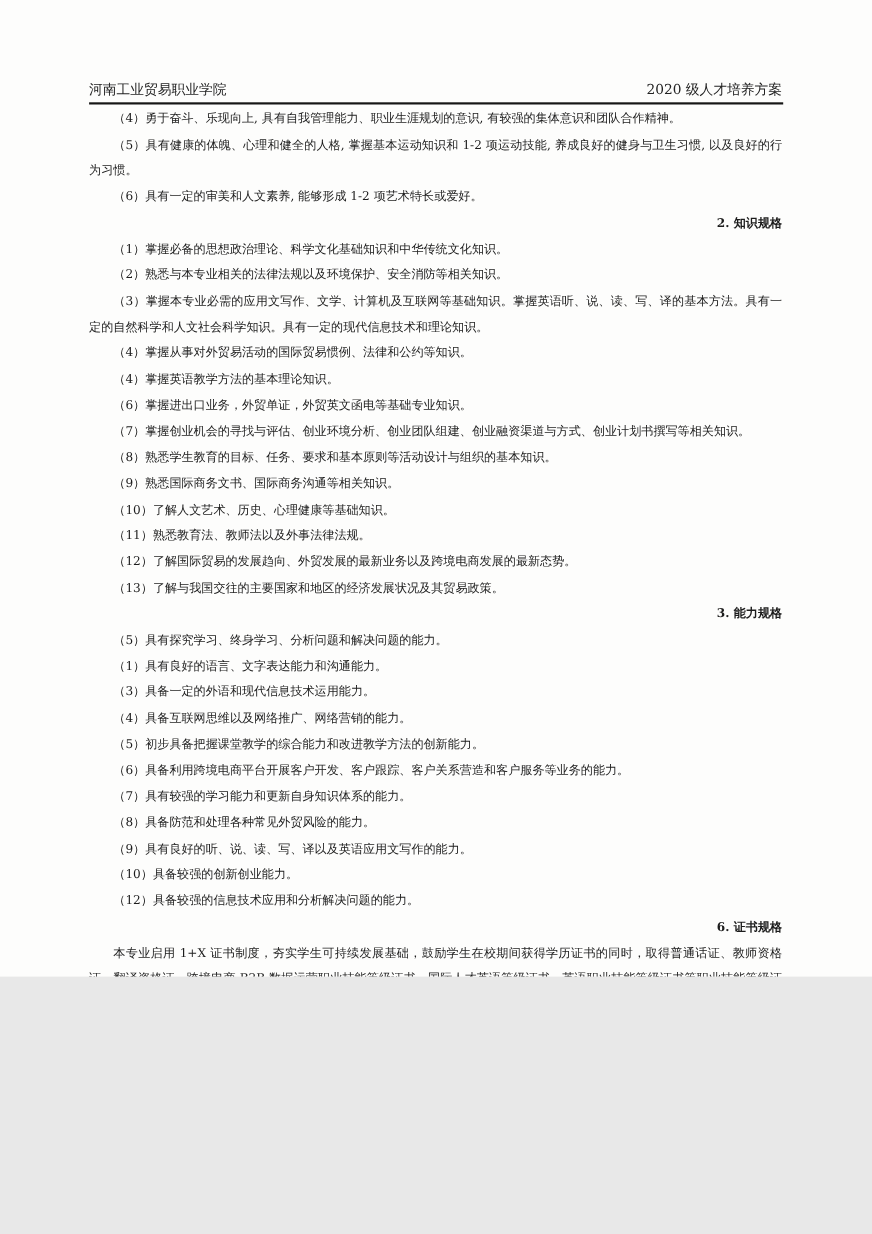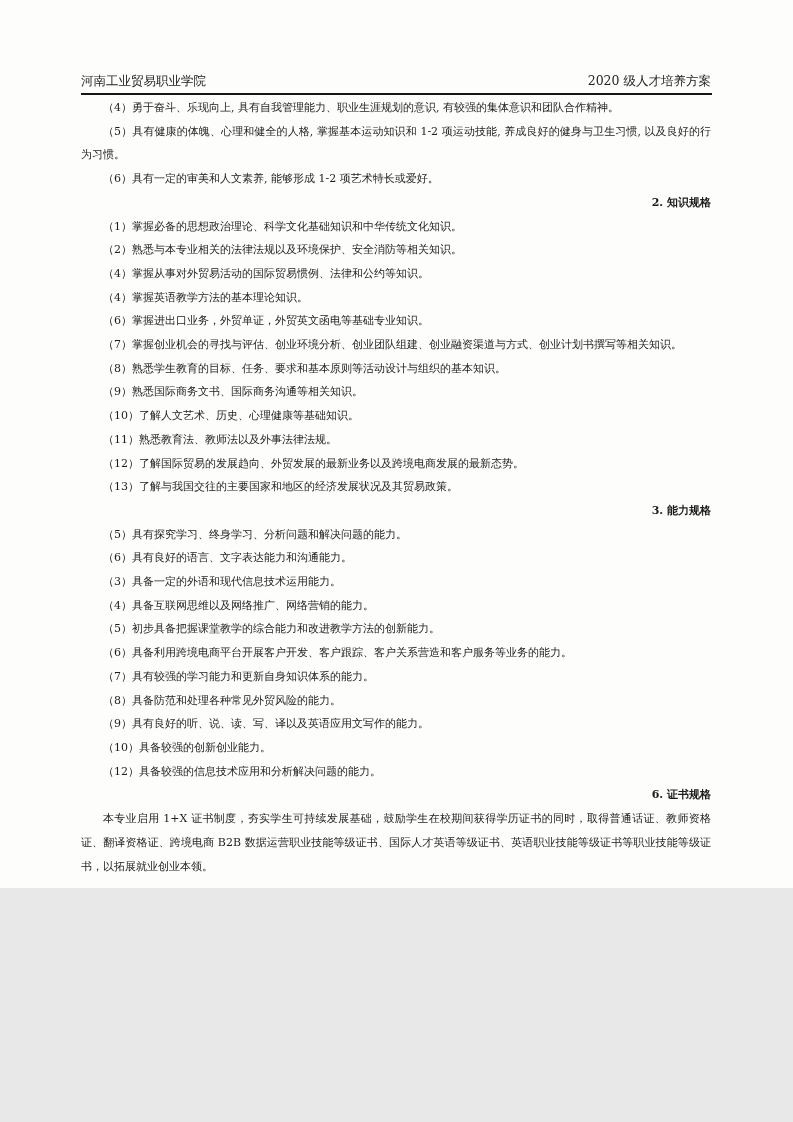--- a/index.html
+++ b/index.html
@@ -76,33 +76,34 @@
 
   <div class="header-rule"></div>
 
   <div class="doc-body">
       <p class="para">（4）勇于奋斗、乐现向上, 具有自我管理能力、职业生涯规划的意识, 有较强的集体意识和团队合作精神。</p>
       <p class="para">（5）具有健康的体魄、心理和健全的人格, 掌握基本运动知识和 1-2 项运动技能, 养成良好的健身与卫生习惯, 以及良好的行为习惯。</p>
       <p class="para">（6）具有一定的审美和人文素养, 能够形成 1-2 项艺术特长或爱好。</p>
       <p class="para heading">2. 知识规格</p>
       <p class="para">（1）掌握必备的思想政治理论、科学文化基础知识和中华传统文化知识。</p>
       <p class="para">（2）熟悉与本专业相关的法律法规以及环境保护、安全消防等相关知识。</p>
+      <p class="para">（3）掌握本专业必需的应用文写作、文学、计算机及互联网等基础知识。掌握英语听、说、读、写、译的基本方法。具有一定的自然科学和人文社会科学知识。具有一定的现代信息技术和理论知识。</p>
       <p class="para">（4）掌握从事对外贸易活动的国际贸易惯例、法律和公约等知识。</p>
       <p class="para">（4）掌握英语教学方法的基本理论知识。</p>
       <p class="para">（6）掌握进出口业务，外贸单证，外贸英文函电等基础专业知识。</p>
       <p class="para">（7）掌握创业机会的寻找与评估、创业环境分析、创业团队组建、创业融资渠道与方式、创业计划书撰写等相关知识。</p>
       <p class="para">（8）熟悉学生教育的目标、任务、要求和基本原则等活动设计与组织的基本知识。</p>
       <p class="para">（9）熟悉国际商务文书、国际商务沟通等相关知识。</p>
       <p class="para">（10）了解人文艺术、历史、心理健康等基础知识。</p>
       <p class="para">（11）熟悉教育法、教师法以及外事法律法规。</p>
       <p class="para">（12）了解国际贸易的发展趋向、外贸发展的最新业务以及跨境电商发展的最新态势。</p>
       <p class="para">（13）了解与我国交往的主要国家和地区的经济发展状况及其贸易政策。</p>
       <p class="para heading">3. 能力规格</p>
       <p class="para">（5）具有探究学习、终身学习、分析问题和解决问题的能力。</p>
-      <p class="para">（6）具有良好的语言、文字表达能力和沟通能力。</p>
+      <p class="para">（1）具有良好的语言、文字表达能力和沟通能力。</p>
       <p class="para">（3）具备一定的外语和现代信息技术运用能力。</p>
       <p class="para">（4）具备互联网思维以及网络推广、网络营销的能力。</p>
       <p class="para">（5）初步具备把握课堂教学的综合能力和改进教学方法的创新能力。</p>
       <p class="para">（6）具备利用跨境电商平台开展客户开发、客户跟踪、客户关系营造和客户服务等业务的能力。</p>
       <p class="para">（7）具有较强的学习能力和更新自身知识体系的能力。</p>
       <p class="para">（8）具备防范和处理各种常见外贸风险的能力。</p>
       <p class="para">（9）具有良好的听、说、读、写、译以及英语应用文写作的能力。</p>
       <p class="para">（10）具备较强的创新创业能力。</p>
       <p class="para">（12）具备较强的信息技术应用和分析解决问题的能力。</p>
       <p class="para heading">6. 证书规格</p>

